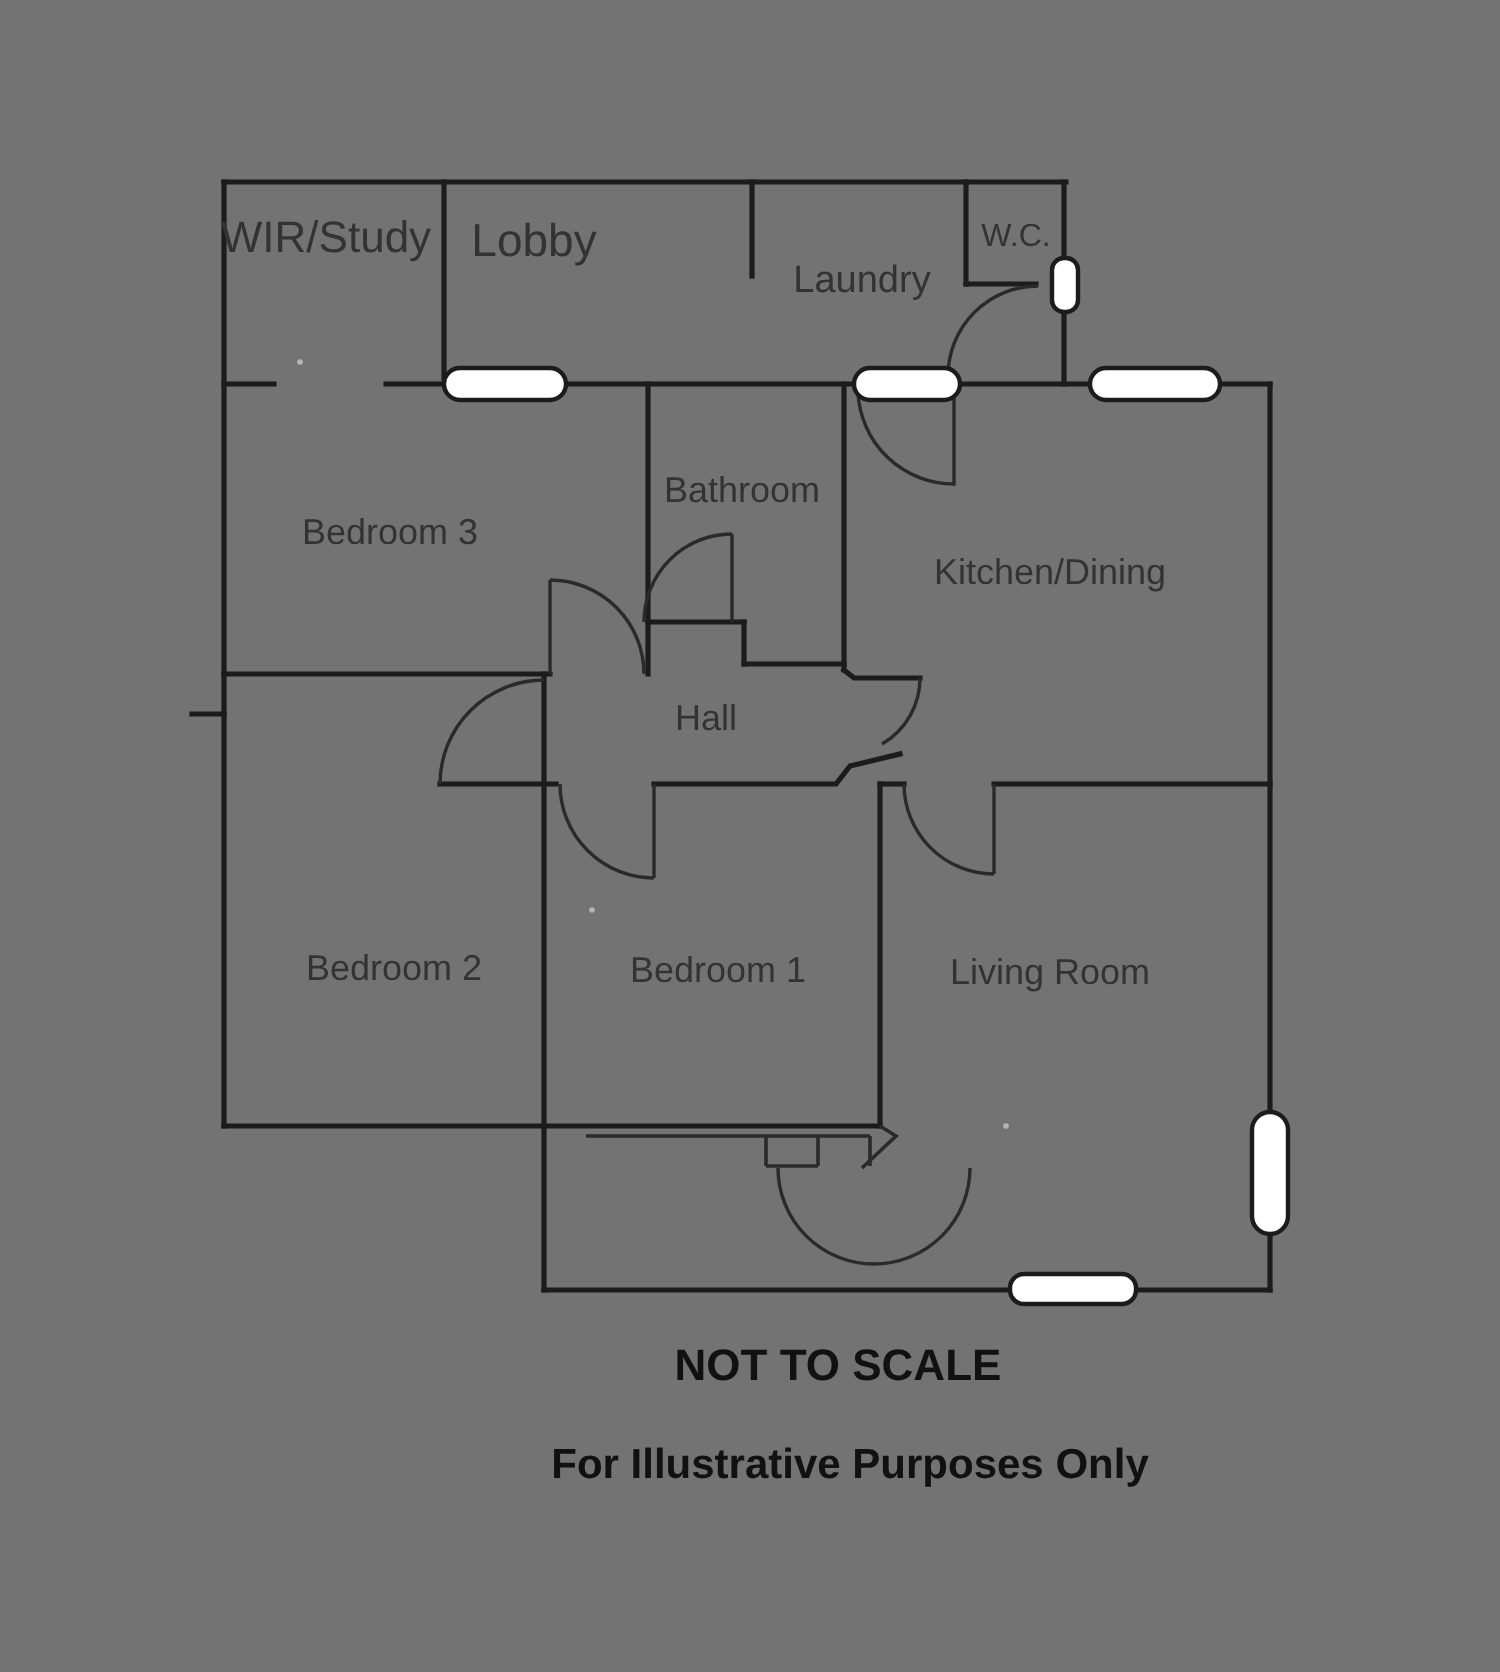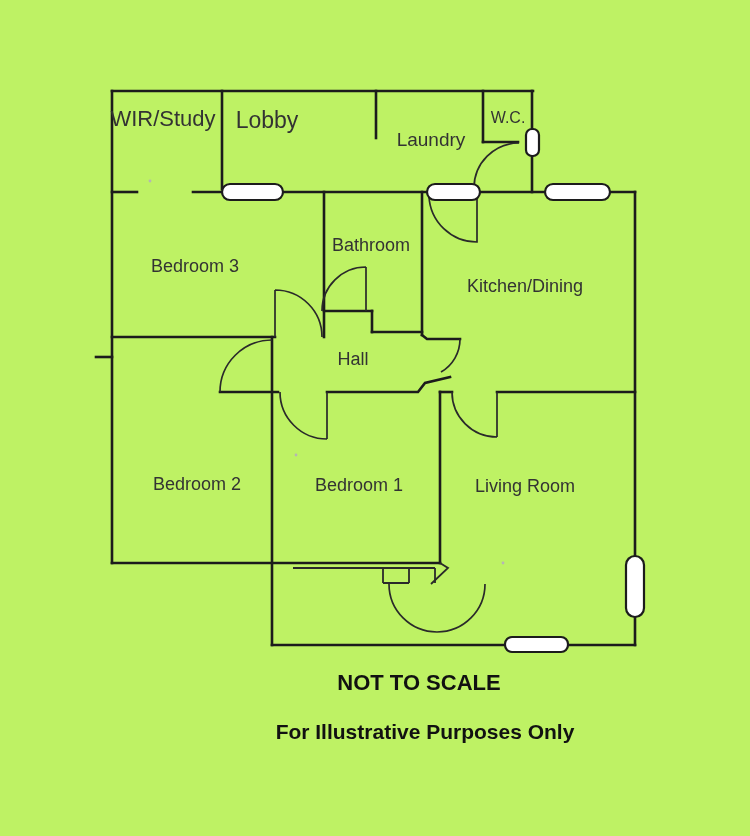--- a/index.html
+++ b/index.html
@@ -4,21 +4,21 @@
 <style>
   html, body {
     margin: 0;
     padding: 0;
     background: #ffffff;
   }
   .page {
     position: relative;
     width: 750px;
     height: 836px;
-    background: #bef264;
+    background: #737373;
     overflow: hidden;
     font-family: "Liberation Sans", sans-serif;
   }
   svg.plan {
     position: absolute;
     left: 0;
     top: 0;
   }
   .wall {
     stroke: #1c1c1c;

